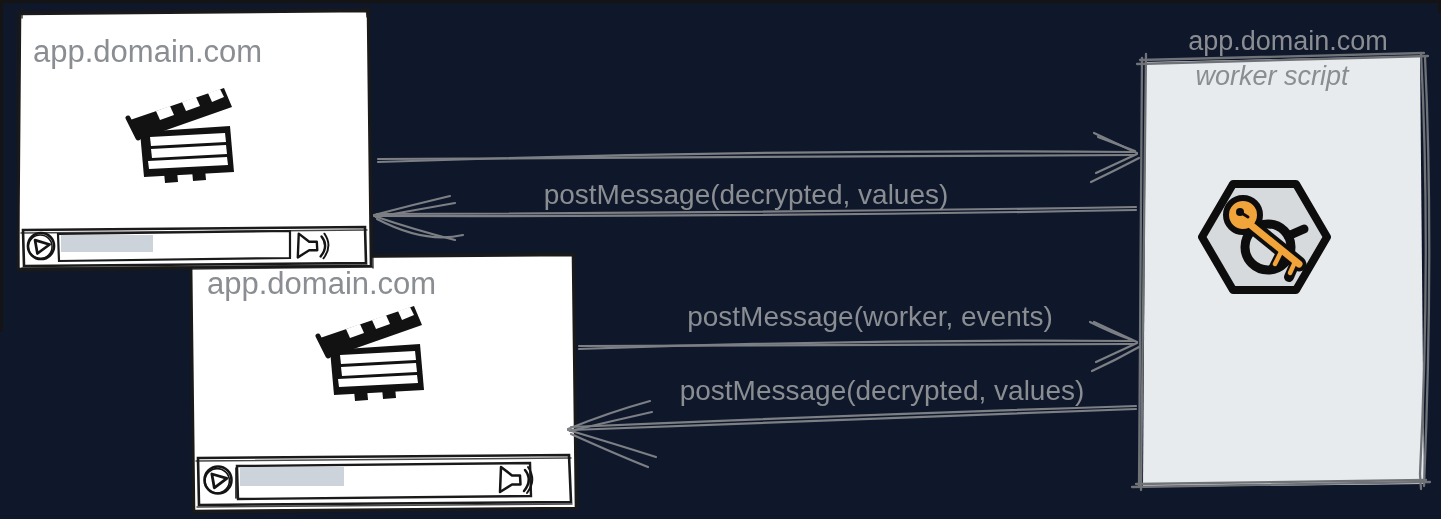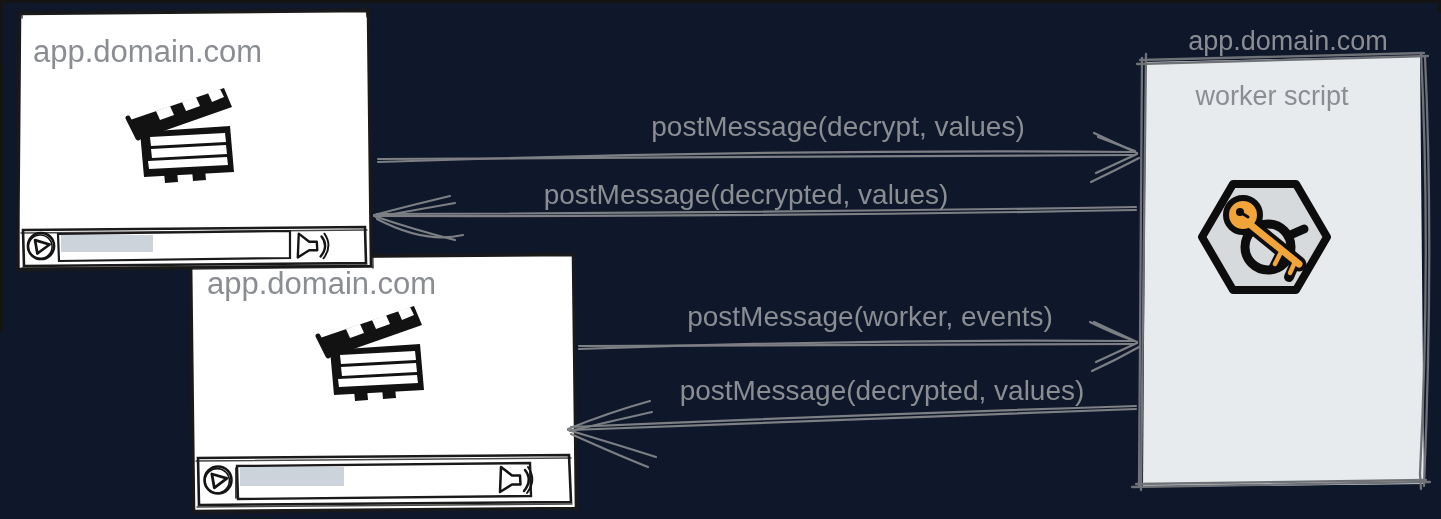--- a/index.html
+++ b/index.html
@@ -180,23 +180,22 @@
       </g>
     </g>
   </svg>
 
   <div class="txt frame-title" style="left:33px;top:36px;">app.domain.com</div>
 
   <div class="txt frame-title" style="left:207px;top:268px;">app.domain.com</div>
 
   <div class="txt worker-txt" style="left:1288px;top:27px;">app.domain.com</div>
 
-  <div class="txt worker-txt" style="left:1272px;top:82px;">worker script</div>
-
-  <div class="txt msg-label" style="left:838px;top:112px;">postMessage(decrypt, values)</div>
+  <div class="txt worker-txt" style="left:1272px;top:62px;font-style:italic;">worker script</div>
+
 
   <div class="txt msg-label" style="left:746px;top:180px;">postMessage(decrypted, values)</div>
 
   <div class="txt msg-label" style="left:870px;top:302px;">postMessage(worker, events)</div>
 
   <div class="txt msg-label" style="left:882px;top:376px;">postMessage(decrypted, values)</div>
 
 </div>
 
 </body></html>

